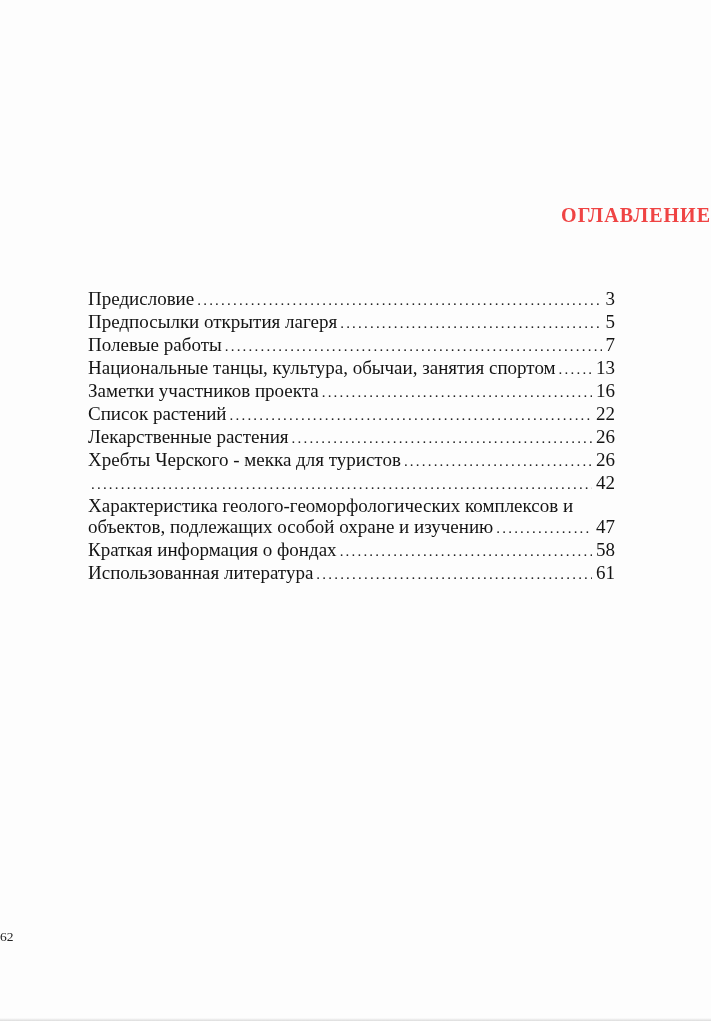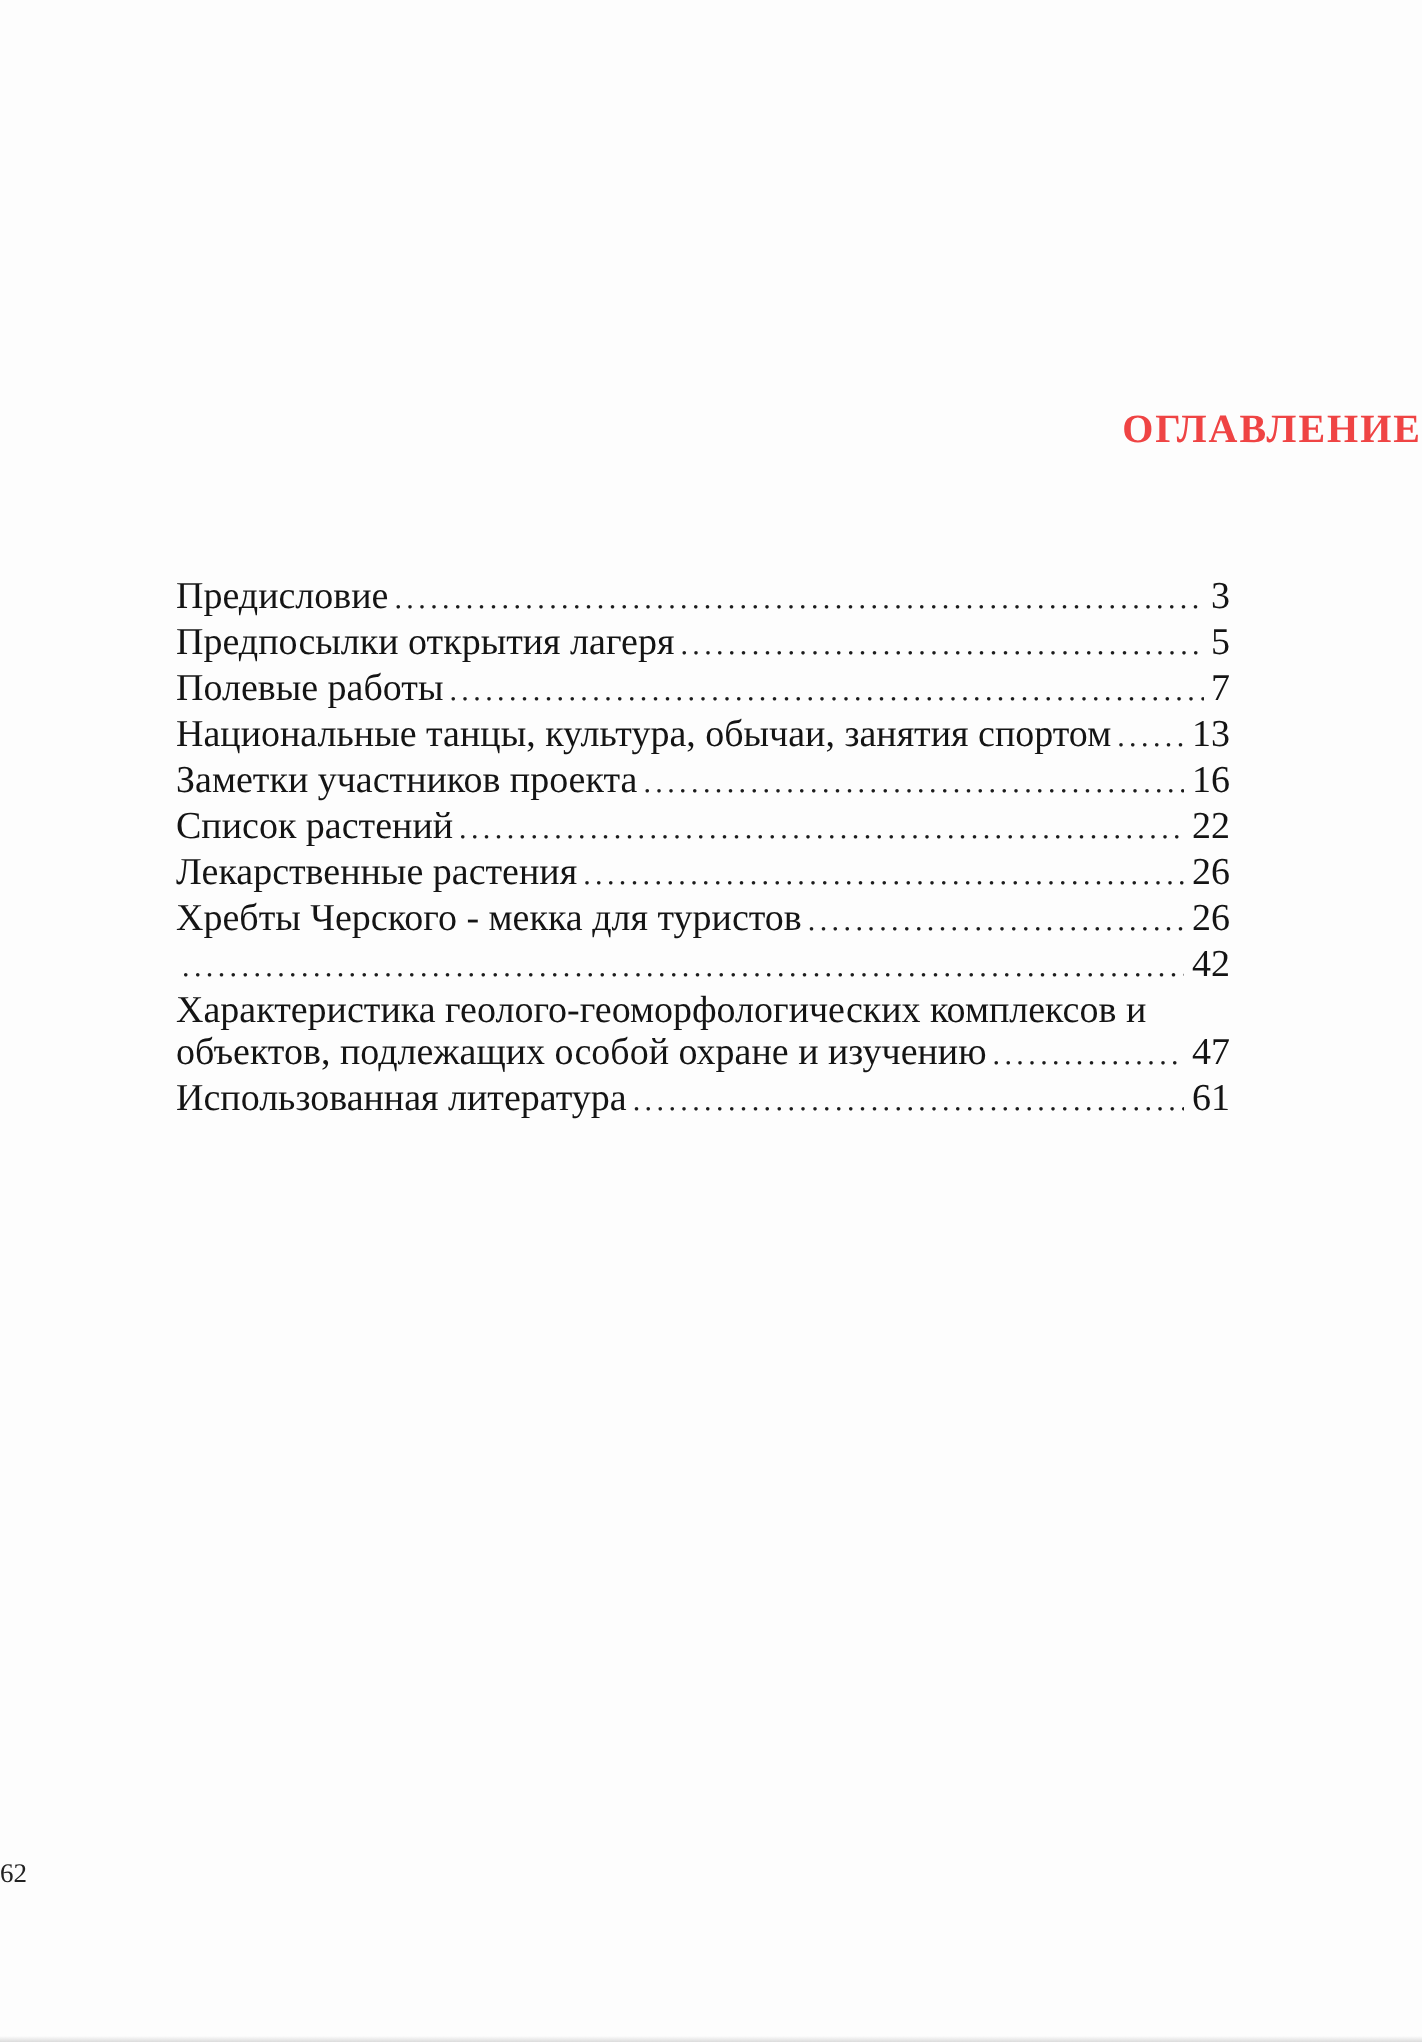--- a/index.html
+++ b/index.html
@@ -155,20 +155,27 @@
           <span class="toc-label">Характеристика геолого-геоморфологических комплексов и</span>
         </div>
         <div class="toc-line">
           <span class="toc-label">объектов, подлежащих особой охране и изучению</span>
           <span class="dots"></span>
           <span class="toc-page">47</span>
         </div>
       </div>
       <div class="toc-entry">
         <div class="toc-line">
+          <span class="toc-label">Краткая информация о фондах</span>
+          <span class="dots"></span>
+          <span class="toc-page">58</span>
+        </div>
+      </div>
+      <div class="toc-entry">
+        <div class="toc-line">
           <span class="toc-label">Использованная литература</span>
           <span class="dots"></span>
           <span class="toc-page">61</span>
         </div>
       </div>
     </div>
   <div class="footer-num">62</div>
   <div class="page-edge"></div>
 </div>
 

